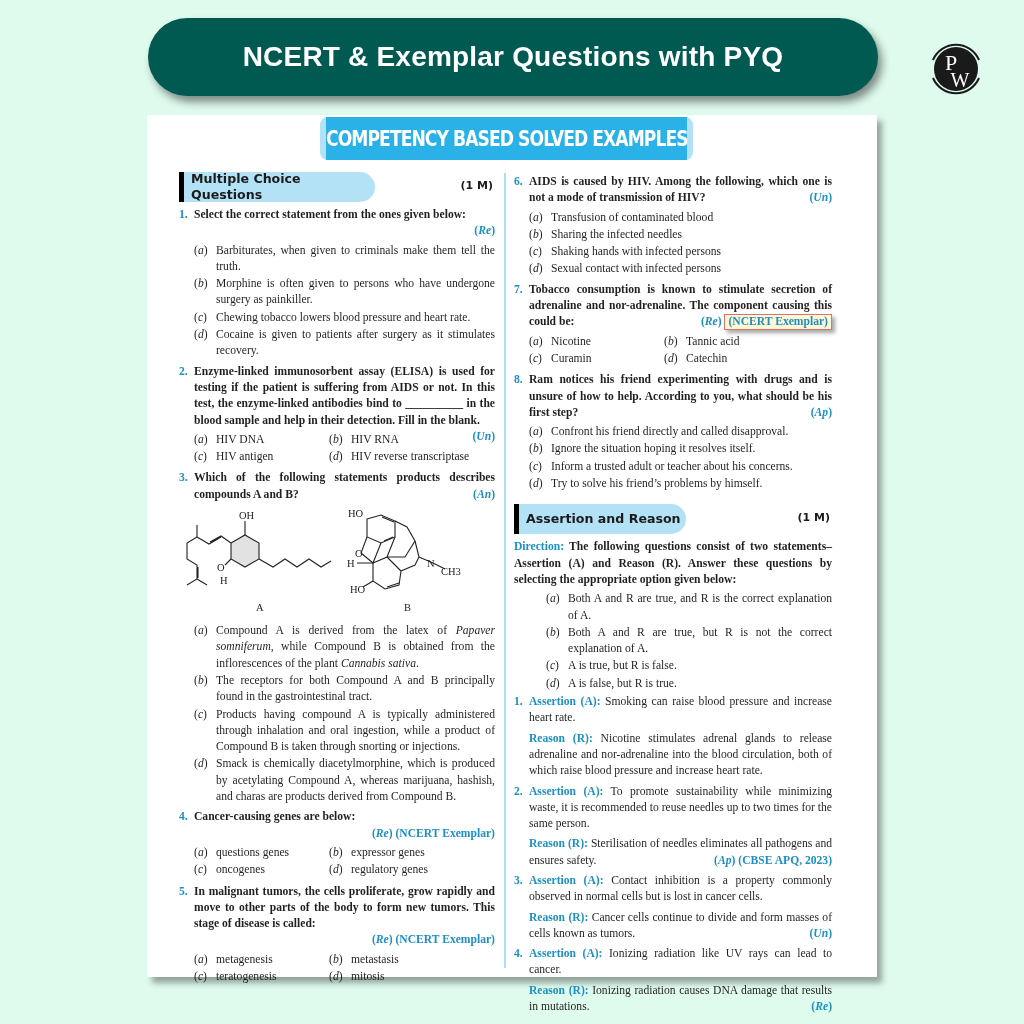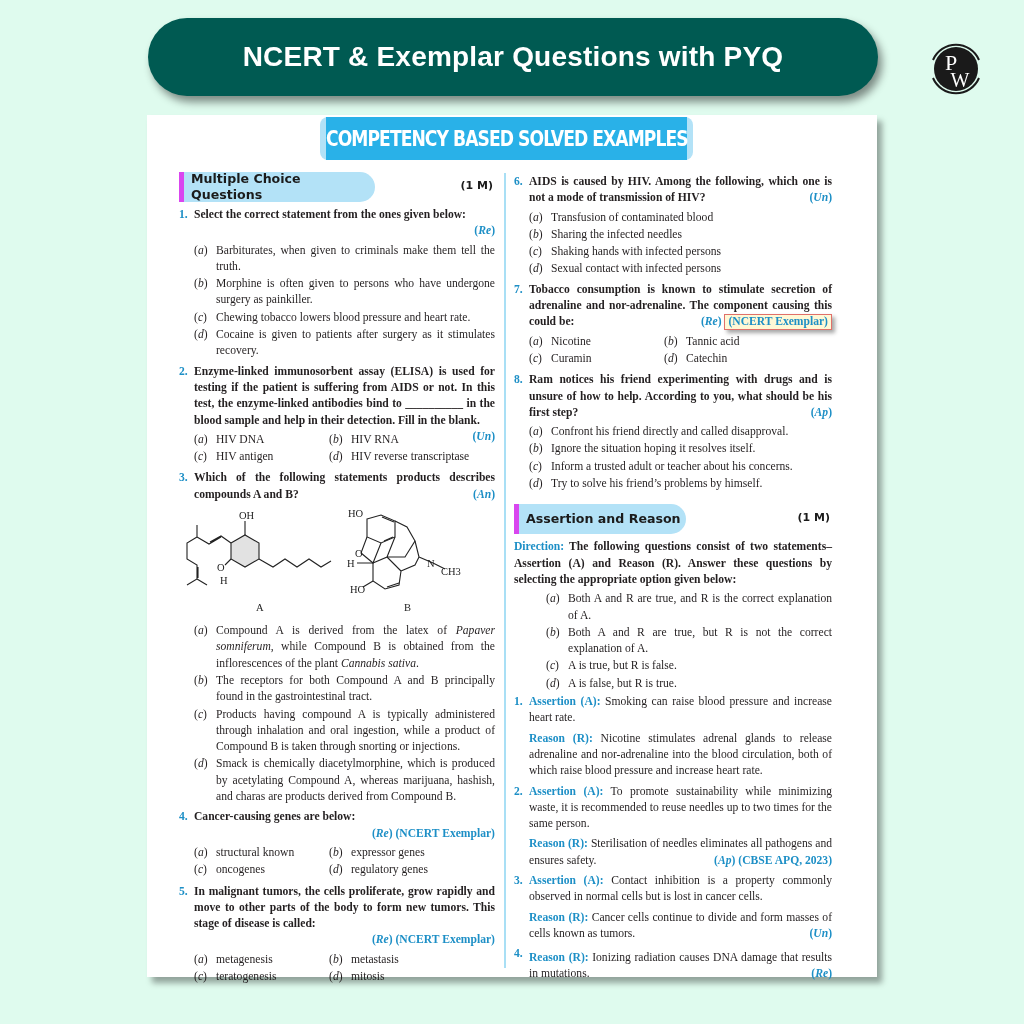--- a/index.html
+++ b/index.html
@@ -49,21 +49,21 @@
   .col { position: absolute; top: 57px; font-size: 11.6px; line-height: 16.3px; }
   .col-left { left: 32px; width: 316px; }
   .col-right { left: 367px; width: 318px; }
 
   .sec-head {
     position: relative; height: 30px; margin-bottom: 5px;
   }
   .sec-pill {
     position: absolute; left: 0; top: 0; height: 30px;
     background: #b3e2f7; border-radius: 0 16px 16px 0;
-    border-left: 5px solid #d946ef;
+    border-left: 5px solid #000000;
     display: flex; align-items: center; padding-left: 7px;
     font-family: "DejaVu Sans", sans-serif; font-weight: bold; font-size: 12.6px; color: #1b1b1b;
   }
   .sec-marks {
     position: absolute; right: 2px; top: 6px;
     font-family: "DejaVu Sans", sans-serif; font-weight: bold; font-size: 11px; color: #1b1b1b;
   }
   .q { display: flex; margin-top: 2px; }
   .q-num { width: 15px; flex: none; color: #1d8fc6; font-weight: bold; }
   .q-body { flex: 1; }
@@ -233,21 +233,21 @@
     </div>
 
     <div class="q">
       <div class="q-num">4.</div>
       <div class="q-body">
         <div class="q-text">Cancer-causing genes are below:</div>
         <div class="tag-line"><span class="tag">(<i>Re</i>) <span>(NCERT Exemplar)</span></span></div>
         <div class="opts-grid">
           <div class="opt">
               <span class="opt-label">(<i>a</i>)</span>
-              <span class="opt-text">structural known</span>
+              <span class="opt-text">questions genes</span>
             </div>
           <div class="opt">
               <span class="opt-label">(<i>b</i>)</span>
               <span class="opt-text">expressor genes</span>
             </div>
           <div class="opt">
               <span class="opt-label">(<i>c</i>)</span>
               <span class="opt-text">oncogenes</span>
             </div>
           <div class="opt">
@@ -406,17 +406,18 @@
       <div class="q-num">3.</div>
       <div class="q-body">
         <div class="ar-block" style="margin-top:0"><span class="lbl">Assertion (A):</span> <span>Contact inhibition is a property commonly observed in normal cells but is lost in cancer cells.</span></div>
         <div class="ar-block"><span class="lbl">Reason (R):</span> <span>Cancer cells continue to divide and form masses of cells known as tumors.</span> <span class="tag tag-right">(<i>Un</i>)</span></div>
       </div>
     </div>
 
     <div class="q" style="margin-top:4px;">
       <div class="q-num">4.</div>
       <div class="q-body">
+        <div class="ar-block" style="margin-top:0"><span class="lbl">Assertion (A):</span> <span>Ionizing radiation like UV rays can lead to cancer.</span></div>
         <div class="ar-block"><span class="lbl">Reason (R):</span> <span>Ionizing radiation causes DNA damage that results in mutations.</span> <span class="tag tag-right">(<i>Re</i>)</span></div>
       </div>
     </div>
   </div>
 </div>
 
 </body></html>

